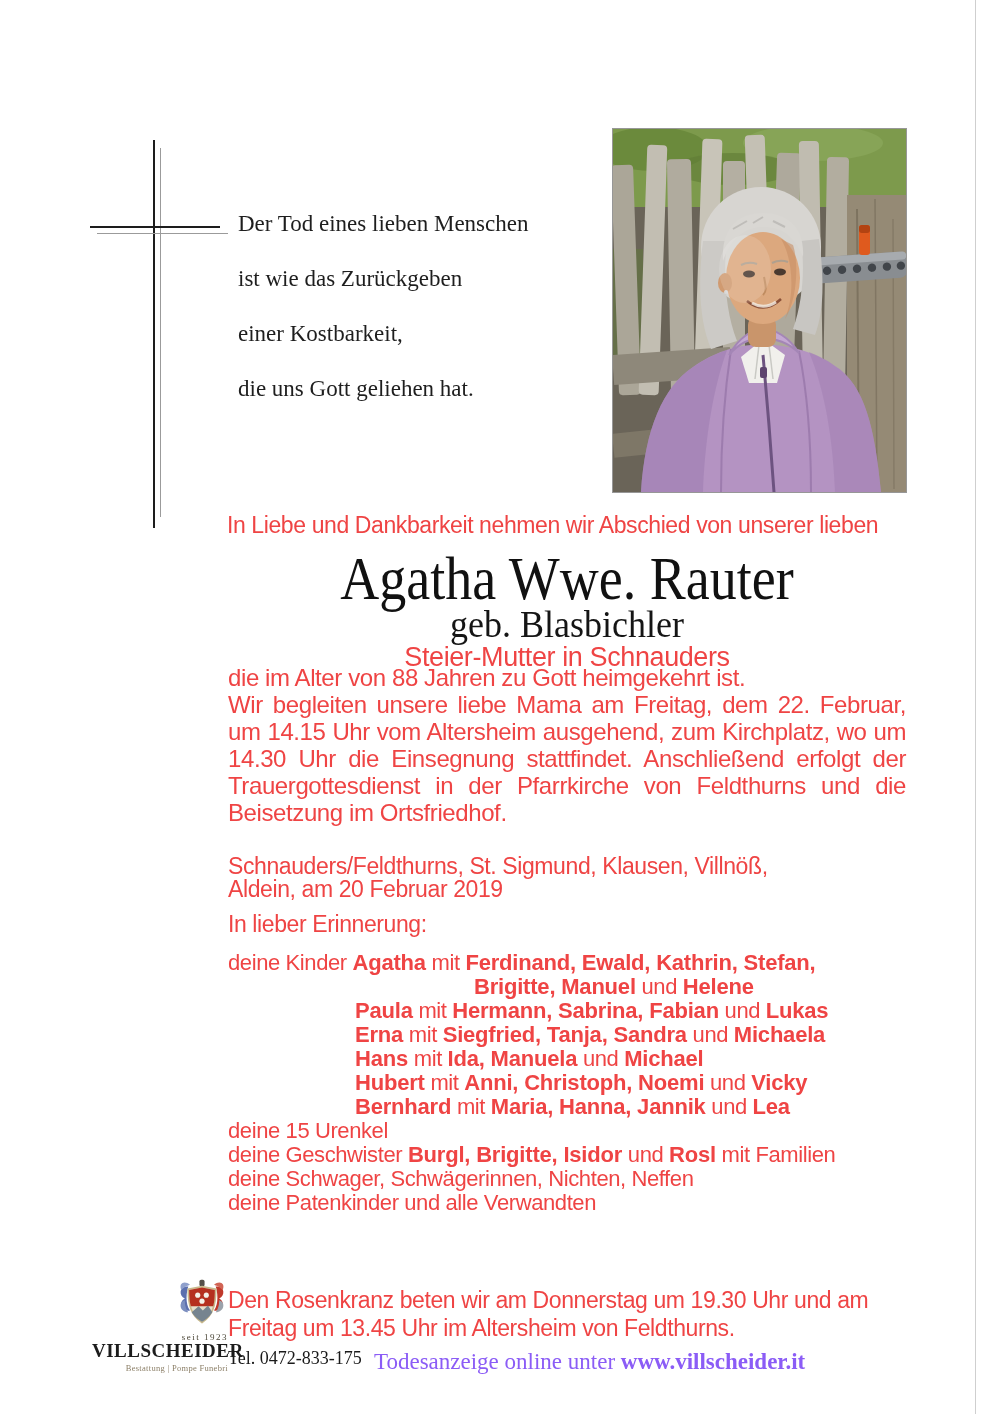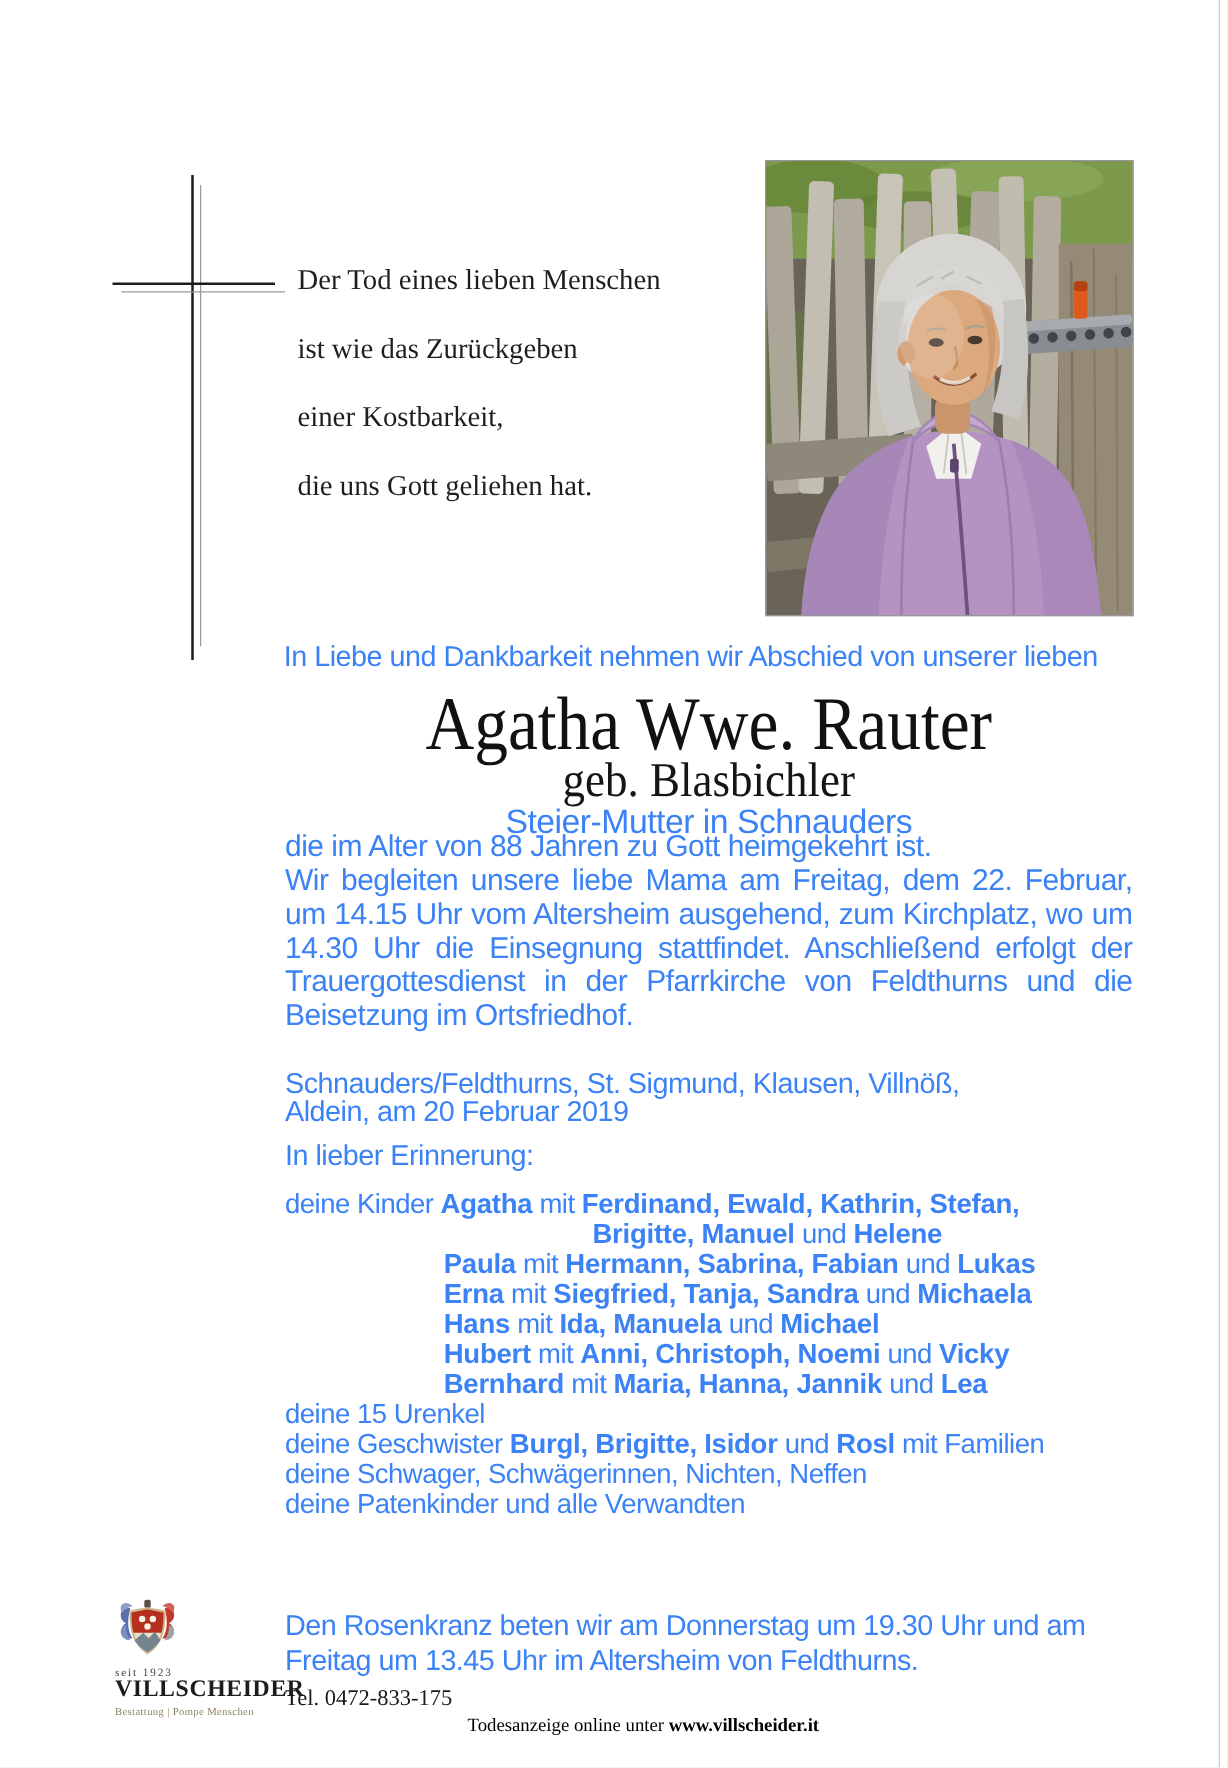--- a/index.html
+++ b/index.html
@@ -17,21 +17,21 @@
   .cross-h2{left:97px;top:233px;width:131px;height:1px;background:#9b9b9b;}
   
   .quote{
     position:absolute;left:238px;top:196px;width:364px;
     font-family:"Liberation Serif",serif;font-size:23px;line-height:55px;color:#1e1e1e;
   }
   
   .photo{position:absolute;left:612px;top:128px;width:293px;height:363px;border:1px solid #979797;background:#cac7be;}
   .photo svg{display:block;}
   
-  .cond{font-family:"Liberation Sans",sans-serif;letter-spacing:-0.4px;color:#3b82f6;}
+  .cond{font-family:"Liberation Sans",sans-serif;letter-spacing:-0.4px;color:#ef4444;}
   .intro{position:absolute;left:227px;top:512px;width:690px;font-size:23px;}
   .name{
     position:absolute;left:228px;top:544px;width:678px;margin:0;text-align:center;
     font-family:"Liberation Serif",serif;font-weight:normal;font-size:54px;color:#111;
     transform:scaleY(1.12);transform-origin:top center;white-space:nowrap;
   }
   .maiden{
     position:absolute;left:228px;top:601px;width:678px;text-align:center;
     font-family:"Liberation Serif",serif;font-size:36px;color:#151515;
     transform:scaleY(1.08);transform-origin:top center;
@@ -40,26 +40,26 @@
   .announce{position:absolute;left:228px;top:664px;width:678px;font-size:24px;line-height:27px;}
   .announce .just{text-align:justify;text-align-last:left;}
   .dateline{position:absolute;left:228px;top:855px;width:678px;font-size:23px;line-height:23px;}
   .memory{position:absolute;left:228px;top:911px;width:678px;font-size:23px;}
   .family{position:absolute;left:228px;top:951px;width:710px;font-size:22px;line-height:24px;}
   .family .ind1{padding-left:127px;}
   .family .ind2{padding-left:246px;}
   .family b, .family .bold{font-weight:bold;letter-spacing:-0.2px;}
   .rosary{position:absolute;left:228px;top:1262px;width:678px;font-size:23px;line-height:28px;margin-top:24px;}
   
-  .logo{position:absolute;left:92px;top:1278px;width:136px;text-align:left;}
+  .logo{position:absolute;left:92px;top:1278px;width:136px;text-align:right;}
   .logo .since{font-family:"Liberation Serif",serif;font-size:9px;letter-spacing:1.5px;color:#4a4536;margin-top:2px;}
   .logo .brand{font-family:"Liberation Serif",serif;font-weight:bold;font-size:19px;letter-spacing:0.5px;color:#1c1c1c;line-height:18px;}
   .logo .sub{font-family:"Liberation Serif",serif;font-size:8.5px;color:#8d8069;margin-top:3px;letter-spacing:0.3px;}
   .tel{position:absolute;left:228px;top:1348px;font-family:"Liberation Serif",serif;font-size:18px;color:#1a1a1a;}
-  .online{position:absolute;left:374px;top:1349px;font-family:"Liberation Serif",serif;font-size:15px;color:#000000;margin-top:24px;}
+  .online{position:absolute;left:374px;top:1349px;font-family:"Liberation Serif",serif;font-size:23px;color:#8b5cf6;}
   .online .site{font-weight:bold;}
   .edge-line{position:absolute;left:975px;top:0;width:1px;height:1414px;background:#cfcfcf;}
 </style>
 </head>
 <body>
 
 <div class="page">
 
   <div>
     <div class="cross-line cross-v1"></div>
@@ -219,19 +219,19 @@
 
       <path d="M30,10 L46,13 C46,33 42,44 30,52 C18,44 14,33 14,13 Z" fill="#e6e0cc" stroke="#c9b98c" stroke-width="2"></path>
       <path d="M30,11 L45,14 C45,24 44,30 43,33 L17,33 C16,30 15,24 15,14 Z" fill="#b5301f"></path>
       <circle cx="25" cy="20" r="3" fill="#f4f1e8"></circle>
       <circle cx="35" cy="20" r="3" fill="#f4f1e8"></circle>
       <circle cx="30" cy="27" r="3" fill="#f4f1e8"></circle>
       <path d="M18,40 L26,33 L31,38 L37,32 L42,40 C38,46 34,49 30,51 C26,49 21,45 18,40 Z" fill="#76848f"></path>
     </svg>
     <div class="since">seit 1923</div>
     <div class="brand">VILLSCHEIDER</div>
-    <div class="sub">Bestattung | Pompe Menschen</div>
+    <div class="sub">Bestattung | Pompe Funebri</div>
   </div>
   <div class="tel">Tel. 0472-833-175</div>
   <div class="online"><span>Todesanzeige online unter </span><span class="site">www.villscheider.it</span></div>
 
   <div class="edge-line"></div>
 </div>
 
 </body></html>

